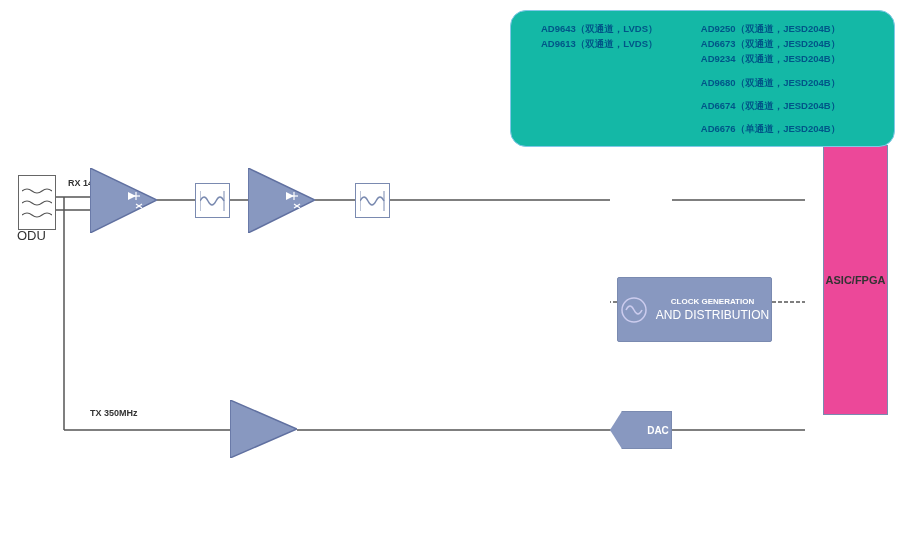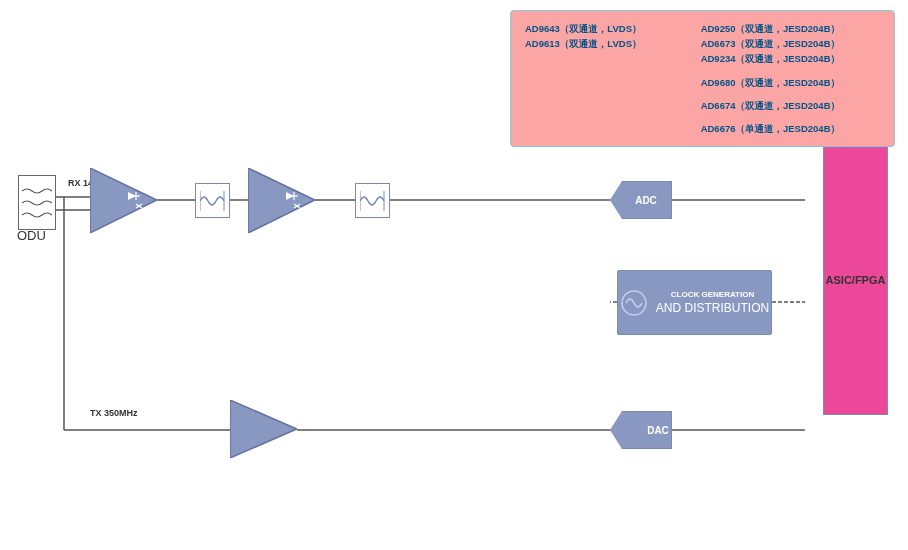--- a/index.html
+++ b/index.html
@@ -75,20 +75,21 @@
       width: 155px;
       height: 65px;
       border: 1.5px solid #7a8ab0;
       background: #8898c0;
       display: flex;
       flex-direction: row;
       align-items: center;
       justify-content: center;
       gap: 8px;
       border-radius: 2px;
+      margin-top: 7px;
     }
 
     
     .asic-block {
       position: absolute;
       right: 20px;
       top: 145px;
       width: 65px;
       height: 270px;
       background: #ec4899;
@@ -105,24 +106,24 @@
       writing-mode: horizontal-tb;
       text-align: center;
     }
 
     
     .info-box-top {
       position: absolute;
       top: 10px;
       left: 510px;
       width: 385px;
-      background: #fca5a5;
+      background: #14b8a6;
       border: 1px solid #80c8e8;
-      border-radius: 4px;
-      padding: 10px 14px;
+      border-radius: 16px;
+      padding: 10px 30px;
     }
 
     .info-box-bottom {
       position: absolute;
       bottom: 38px;
       left: 590px;
       background: #b8eaf8;
       border: 1px solid #80c8e8;
       border-radius: 4px;
       padding: 8px 12px;
@@ -250,23 +251,20 @@
   </div>
 
   <div class="filter-block" style="left:355px; top:183px;">
     <svg width="25" height="20" viewBox="0 0 25 20">
       <path d="M0,10 Q4,2 8,10 Q12,18 16,10 Q20,2 24,10" fill="none" stroke="#7a8ab0" stroke-width="1.5"></path>
       <line x1="0" y1="0" x2="0" y2="20" stroke="#7a8ab0" stroke-width="1"></line>
       <line x1="24" y1="0" x2="24" y2="20" stroke="#7a8ab0" stroke-width="1"></line>
     </svg>
   </div>
 
-  <div class="converter-block" style="left:610px; top:181px; width:62px;">
-    <span style="margin-left:10px;">ADC</span>
-  </div>
 
   <div class="clock-block" style="left:617px; top:270px;">
     <svg width="28" height="28" viewBox="0 0 28 28">
       <circle cx="14" cy="14" r="12" fill="none" stroke="#cce" stroke-width="1.5"></circle>
       <path d="M6,14 Q10,6 14,14 Q18,22 22,14" fill="none" stroke="#cce" stroke-width="1.5"></path>
     </svg>
     <div style="text-align:center;">
       <div style="font-size:8px; color:#fff; font-weight:bold; line-height:1.4;">CLOCK GENERATION</div>
       <div style="font-size:12px; color:#fff; font-weight:normal; line-height:1.4;">AND DISTRIBUTION</div>
     </div>

